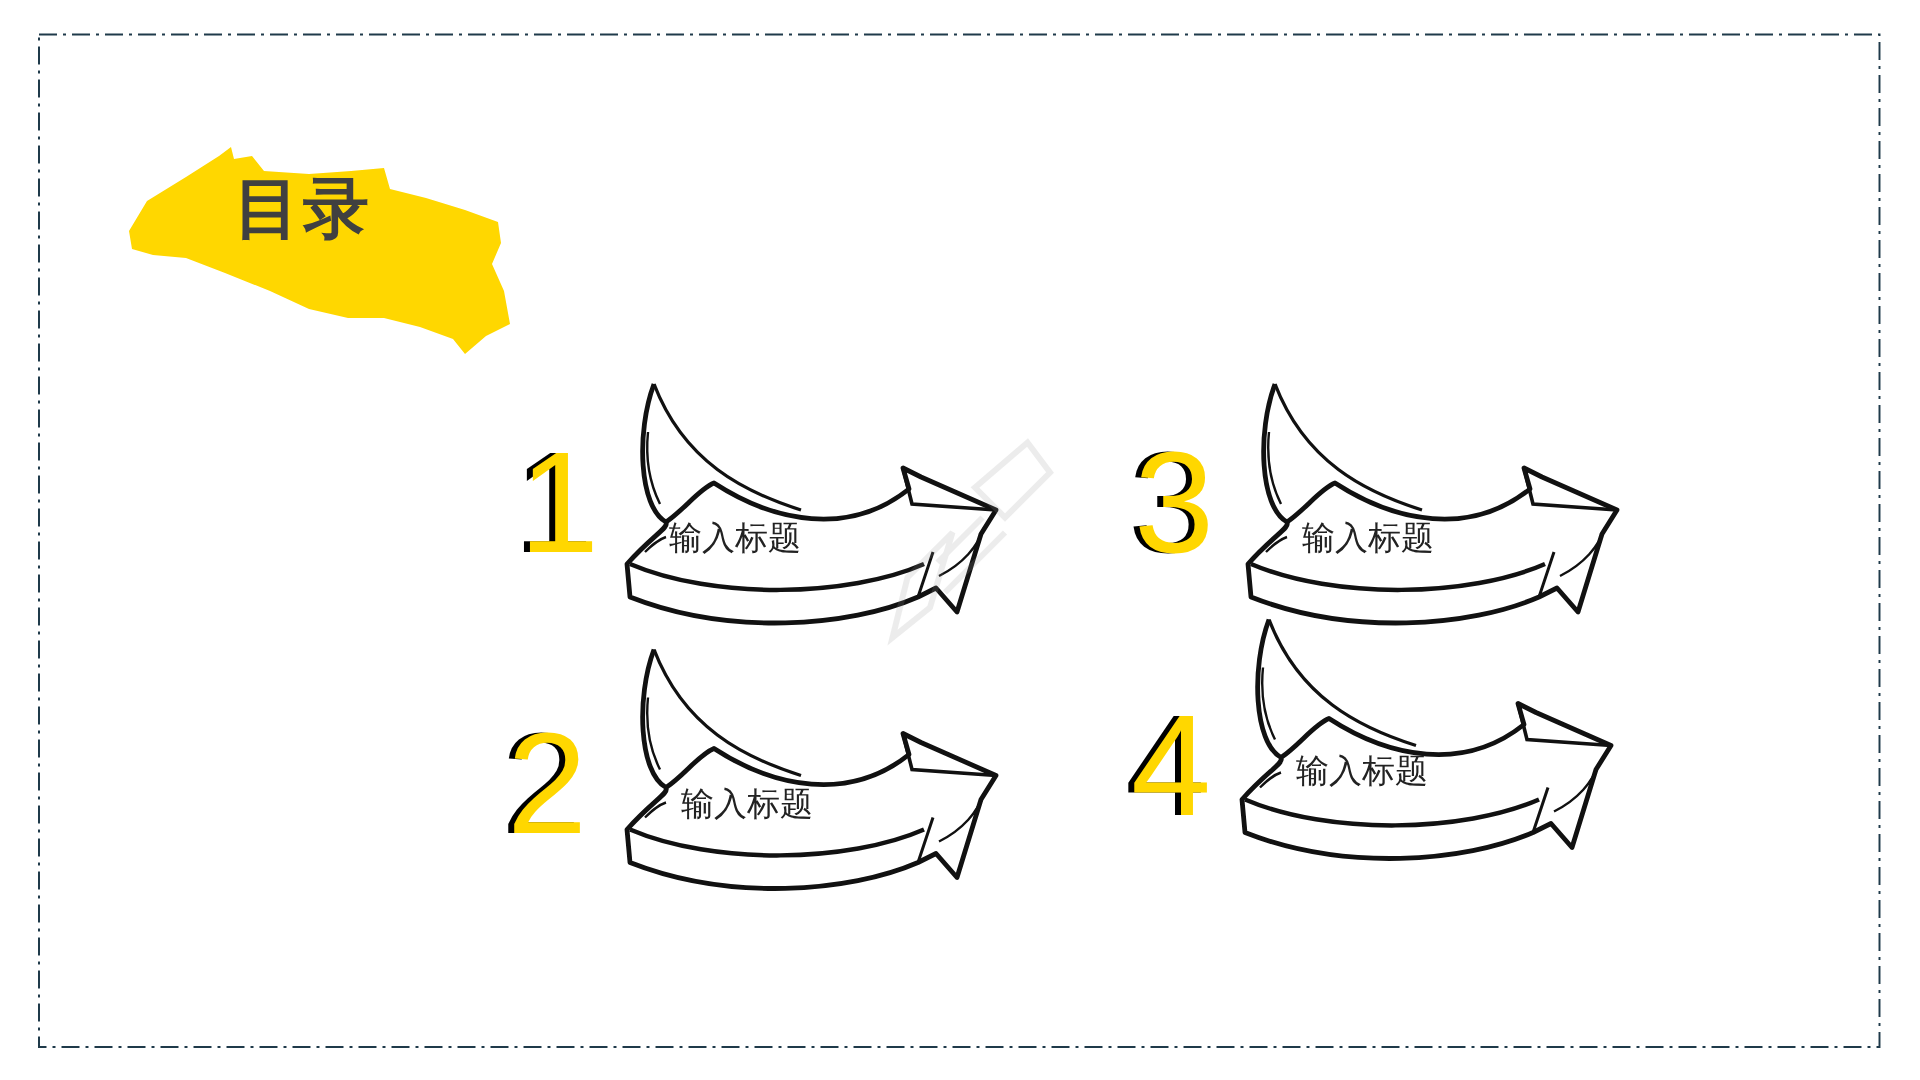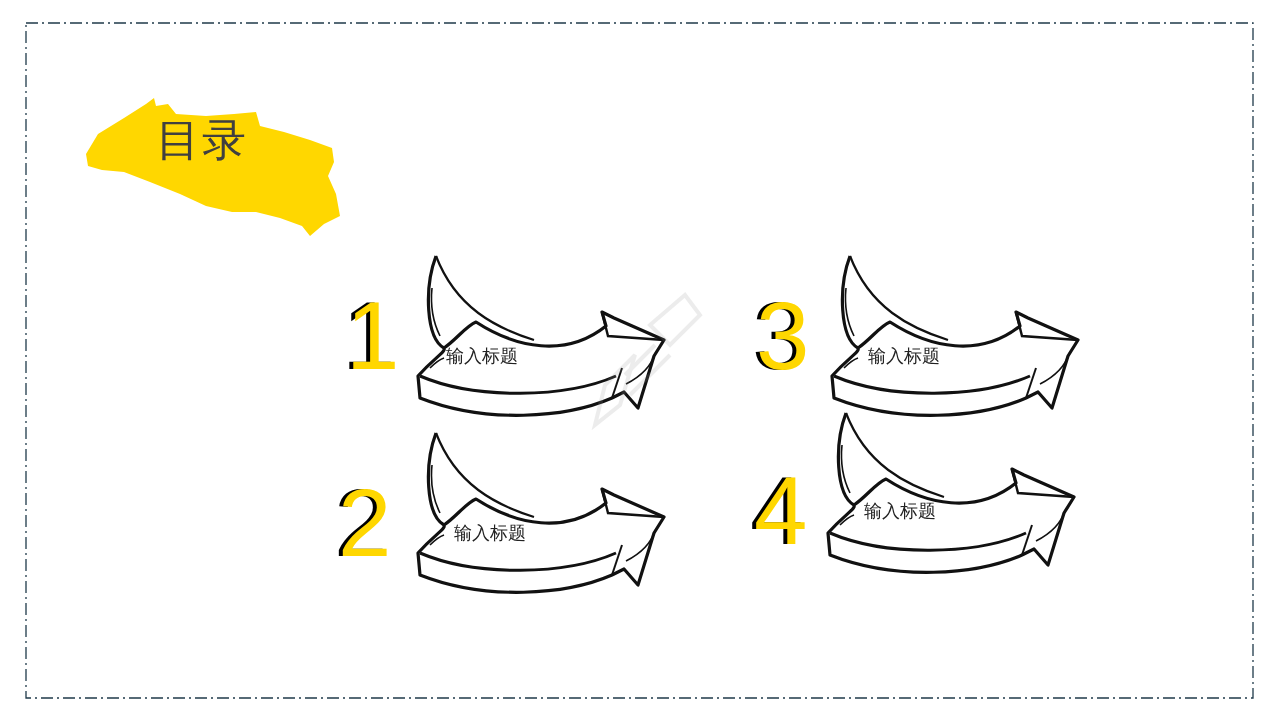--- a/index.html
+++ b/index.html
@@ -2,28 +2,28 @@
 <html><head>
   <meta charset="utf-8">
   <style>
     html, body { margin: 0; padding: 0; background: #ffffff; }
     body { width: 1280px; height: 720px; position: relative; overflow: hidden;
            font-family: "DejaVu Sans", "Liberation Sans", sans-serif; }
     .frame { position: absolute; left: 25px; top: 22px; width: 1229px; height: 677px; }
     .frame svg { position: absolute; left: 0; top: 0; }
     .blob { position: absolute; left: 84px; top: 96px; width: 262px; height: 145px; }
     .title { position: absolute; left: 156px; top: 118px; font-size: 44px; color: #404040;
-             letter-spacing: 2px; line-height: 1; font-weight: normal; }
+             letter-spacing: 2px; line-height: 1; font-weight: bold; }
     .item { position: absolute; width: 360px; height: 180px; }
     .num { position: absolute; top: 40px; font-size: 96px; line-height: 1;
            font-family: "Liberation Sans", sans-serif; font-weight: normal; }
     .num .shadow { position: absolute; left: -4px; top: 0; color: #000000; }
     .num .fg { position: relative; color: #FFD700; }
     .arrow { position: absolute; left: 78px; top: 0; width: 260px; height: 170px; }
-    .label { position: absolute; font-size: 18px; color: #222222; white-space: nowrap; }
+    .label { position: absolute; font-size: 22px; color: #222222; white-space: nowrap; }
     .watermark { position: absolute; left: 575px; top: 285px; width: 150px; height: 150px; opacity: 0.18; }
   </style>
 </head>
 <body>
 
 <div class="frame">
   <svg width="1229" height="677" viewBox="0 0 1229 677">
     <rect x="1" y="1" width="1227" height="675" fill="none" stroke="#1F3A4A" stroke-width="1.3" stroke-dasharray="12,4,2,4"></rect>
   </svg>
 </div>

